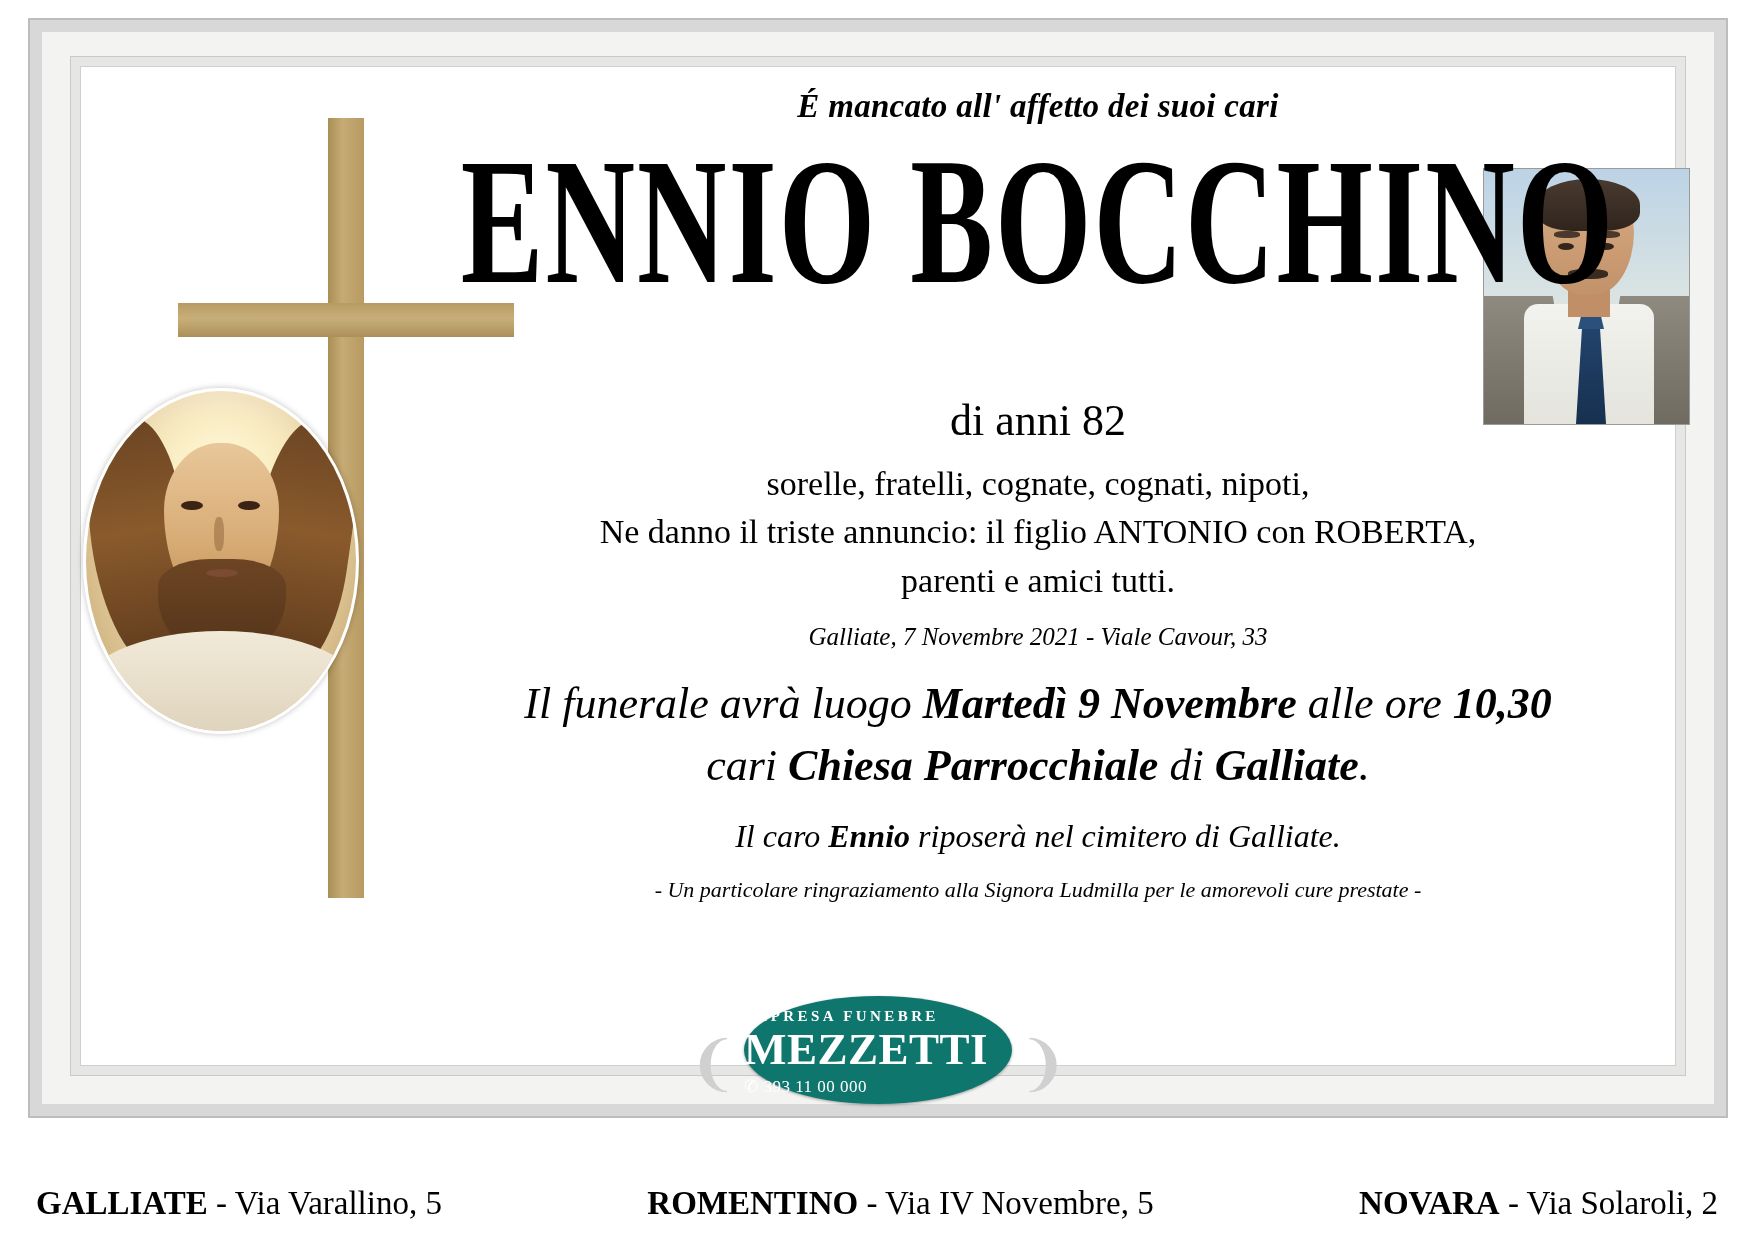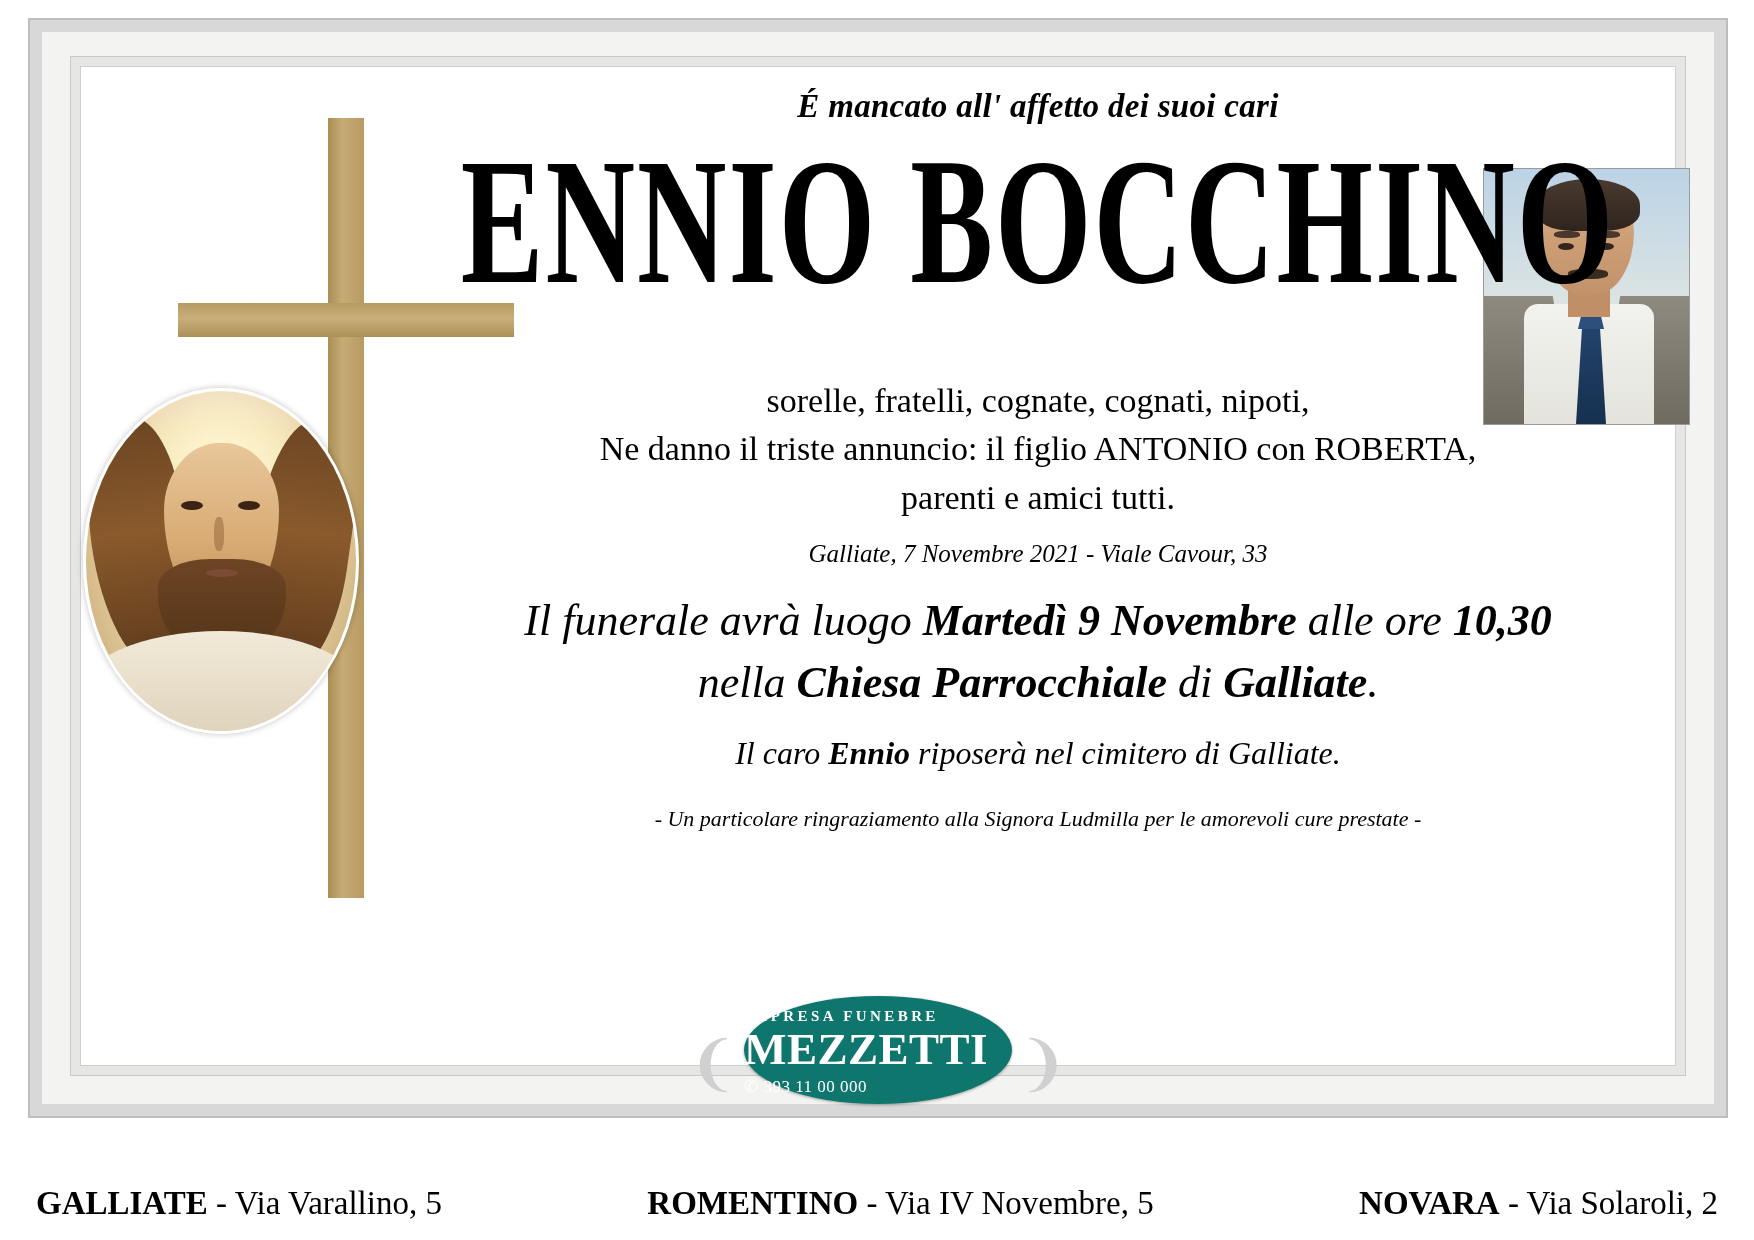--- a/index.html
+++ b/index.html
@@ -296,21 +296,21 @@
   }
   .funeral b { font-weight: bold; }
   .burial {
     font-style: italic;
     font-size: 32px;
     margin-top: 20px;
   }
   .thanks {
     font-style: italic;
     font-size: 22px;
-    margin-top: 34px;
+    margin-top: 22px;
   }
 
   
   .logo-wrap {
     position: absolute;
     left: 50%;
     transform: translateX(-50%);
     bottom: 8px;
     width: 420px;
     height: 120px;
@@ -411,35 +411,36 @@
     <div class="eye2 r"></div>
     <div class="mous"></div>
   </div>
 
   <div class="content">
     <div class="line-intro">É mancato all' affetto dei suoi cari</div>
 
     <div class="name">ENNIO BOCCHINO</div>
     <div class="name-spacer"></div>
 
+    <div class="age">di anni 82</div>
 
     <div class="announce">
       <div>sorelle, fratelli, cognate, cognati, nipoti,</div>
       <div>Ne danno il triste annuncio: il figlio ANTONIO con ROBERTA,</div>
       <div>parenti e amici tutti.</div>
     </div>
 
     <div class="place-date">Galliate, 7 Novembre 2021 - Viale Cavour, 33</div>
 
     <div class="funeral">
       <div>
         <span>Il funerale avrà luogo </span><b>Martedì 9 Novembre</b><span> alle ore </span><b>10,30</b>
       </div>
       <div>
-        <span>nella </span><b>Chiesa Parrocchiale</b><span> di </span><b>Galliate</b><span>.</span>
+        <span>cari </span><b>Chiesa Parrocchiale</b><span> di </span><b>Galliate</b><span>.</span>
       </div>
     </div>
 
     <div class="burial">
       <span>Il caro </span><b>Ennio</b><span> riposerà nel cimitero di Galliate.</span>
     </div>
 
     <div class="thanks">- Un particolare ringraziamento alla Signora Ludmilla per le amorevoli cure prestate -</div>
   </div>
 

